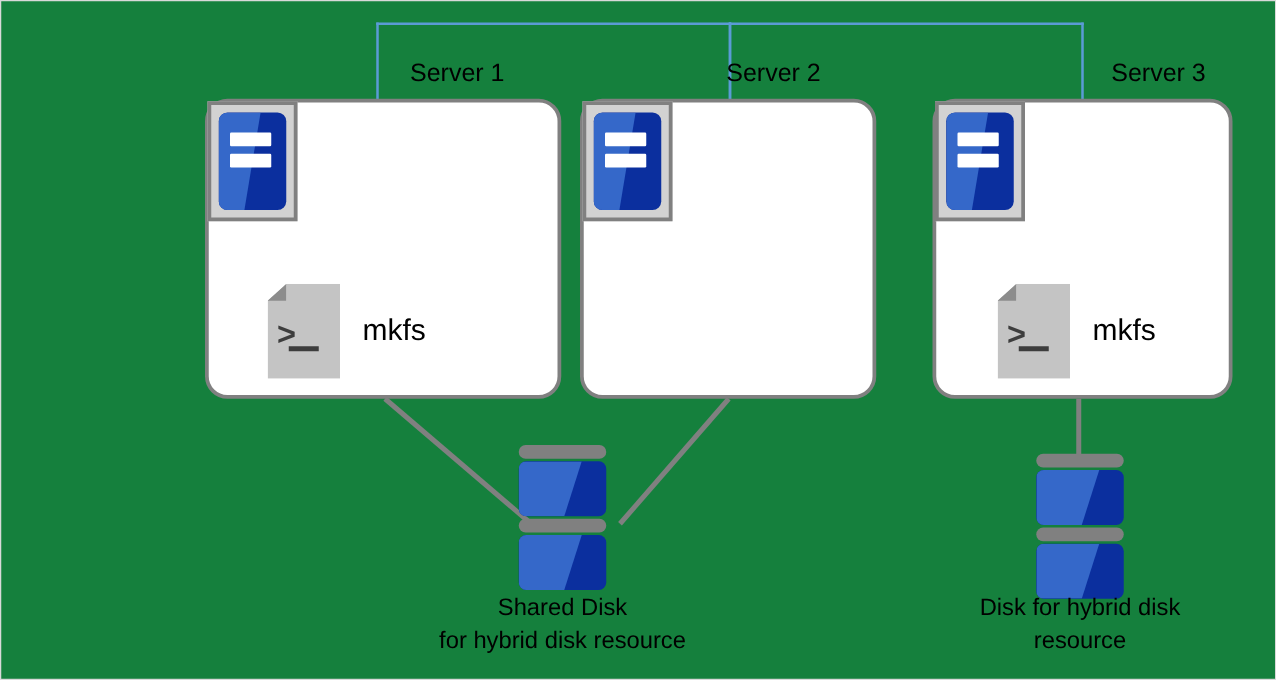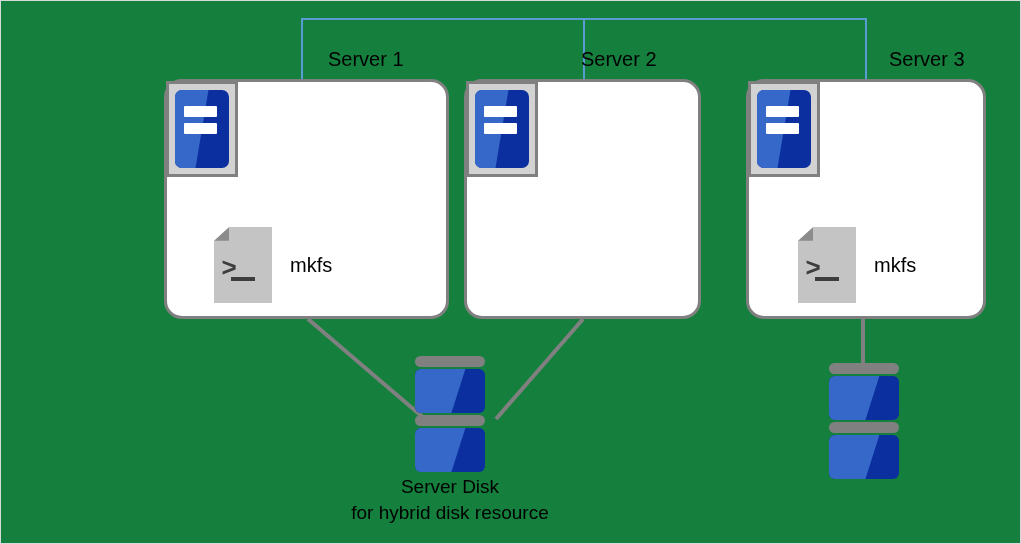--- a/index.html
+++ b/index.html
@@ -109,21 +109,21 @@
   }
   .doc-icon .underscore {
     position: absolute;
     left: 30%;
     top: 66%;
     width: 40%;
     height: 4px;
     background: #3d3d3d;
   }
   .mkfs-label {
-    font-size: 20px;
+    font-size: 24px;
     color: #000000;
     white-space: nowrap;
   }
 
   
   .disk {
     position: absolute;
   }
   .disk .platter-bar {
     width: 100%;
@@ -239,24 +239,26 @@
     <div class="mkfs-label">mkfs</div>
   </div>
 
   <div class="disk" style="left:414px; top:355px; width:70px;">
     <div class="platter-bar"></div>
     <div class="platter"></div>
     <div class="platter-bar"></div>
     <div class="platter"></div>
   </div>
 
-  <div class="caption" style="left:299px; top:473px; width:300px;">Server Disk
+  <div class="caption" style="left:299px; top:473px; width:300px;">Shared Disk
 for hybrid disk resource</div>
 
   <div class="disk" style="left:828px; top:362px; width:70px;">
     <div class="platter-bar"></div>
     <div class="platter"></div>
     <div class="platter-bar"></div>
     <div class="platter"></div>
   </div>
 
+  <div class="caption" style="left:743px; top:473px; width:240px;">Disk for hybrid disk
+resource</div>
 
 </div>
 
 </body></html>

